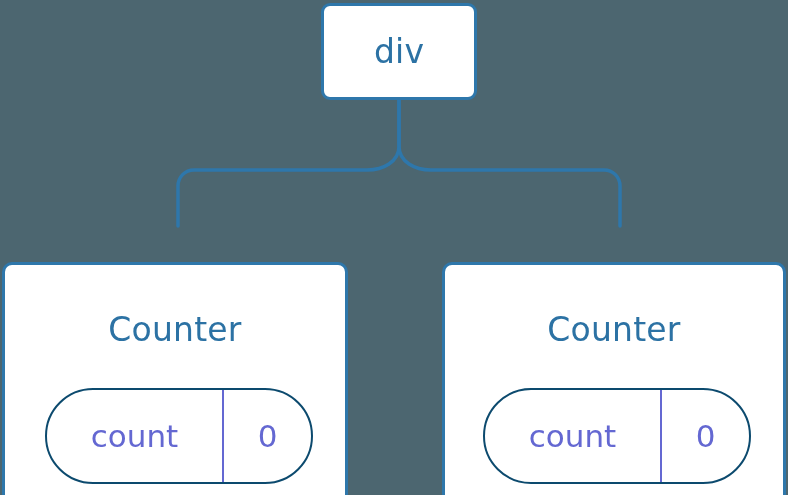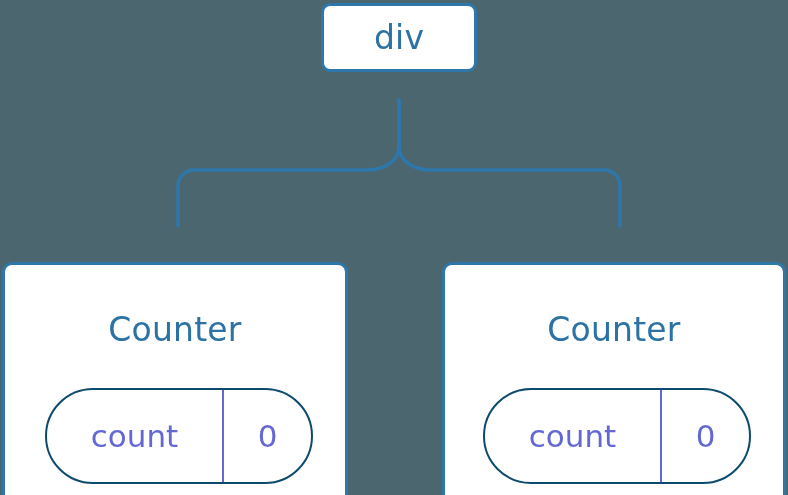--- a/index.html
+++ b/index.html
@@ -27,21 +27,21 @@
     height: 495px;
     pointer-events: none;
   }
 
   
   .node-root {
     position: absolute;
     left: 321px;
     top: 3px;
     width: 156px;
-    height: 69px;
+    height: 97px;
     box-sizing: border-box;
     background: #ffffff;
     border: 3px solid #2e77ab;
     border-radius: 9px;
     display: flex;
     align-items: center;
     justify-content: center;
     z-index: 2;
   }
   .node-root-label {

